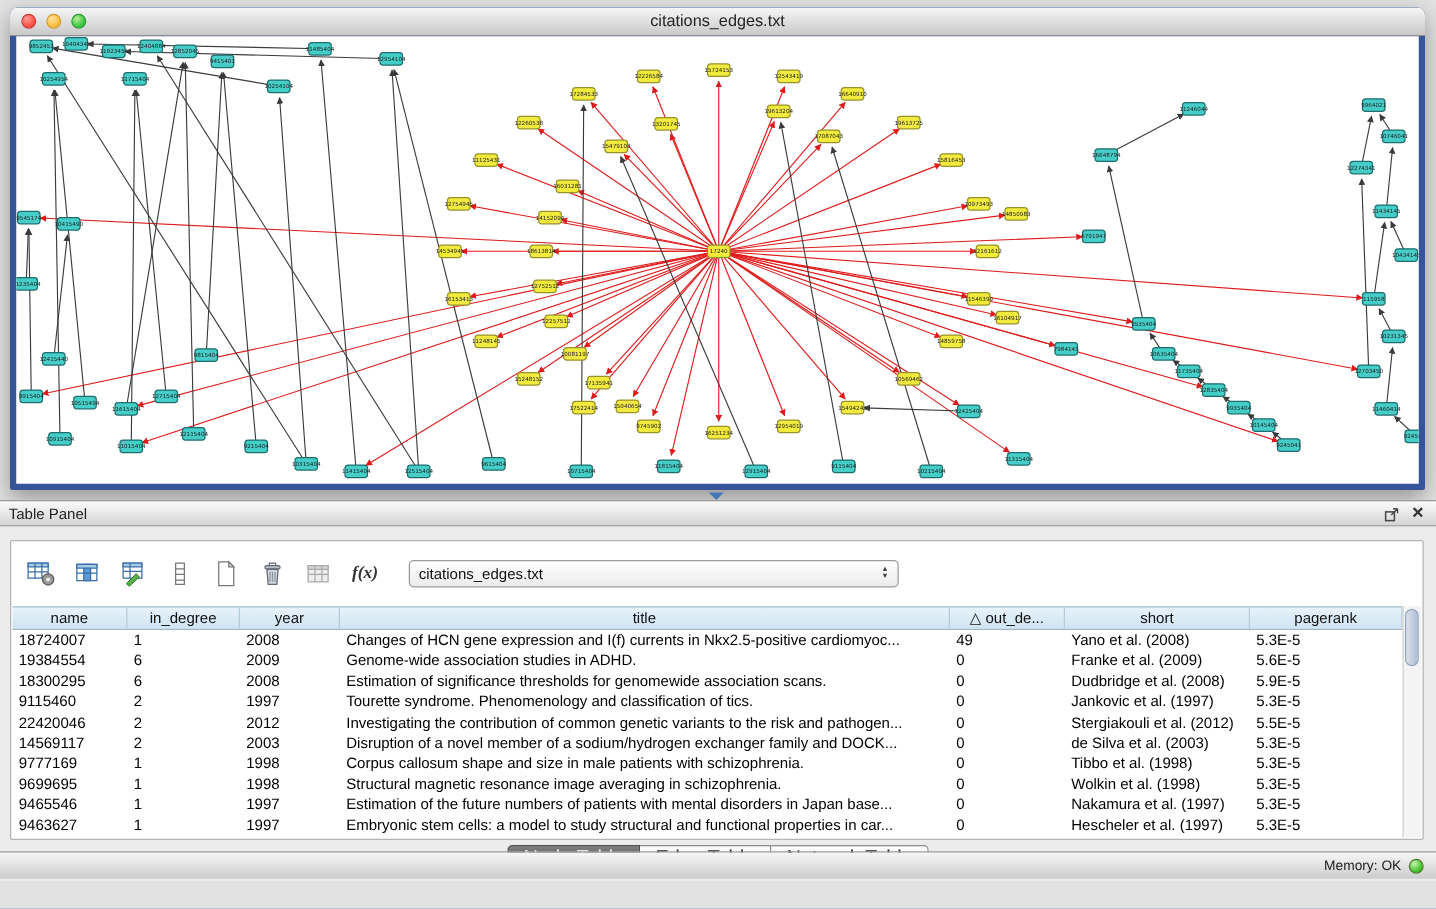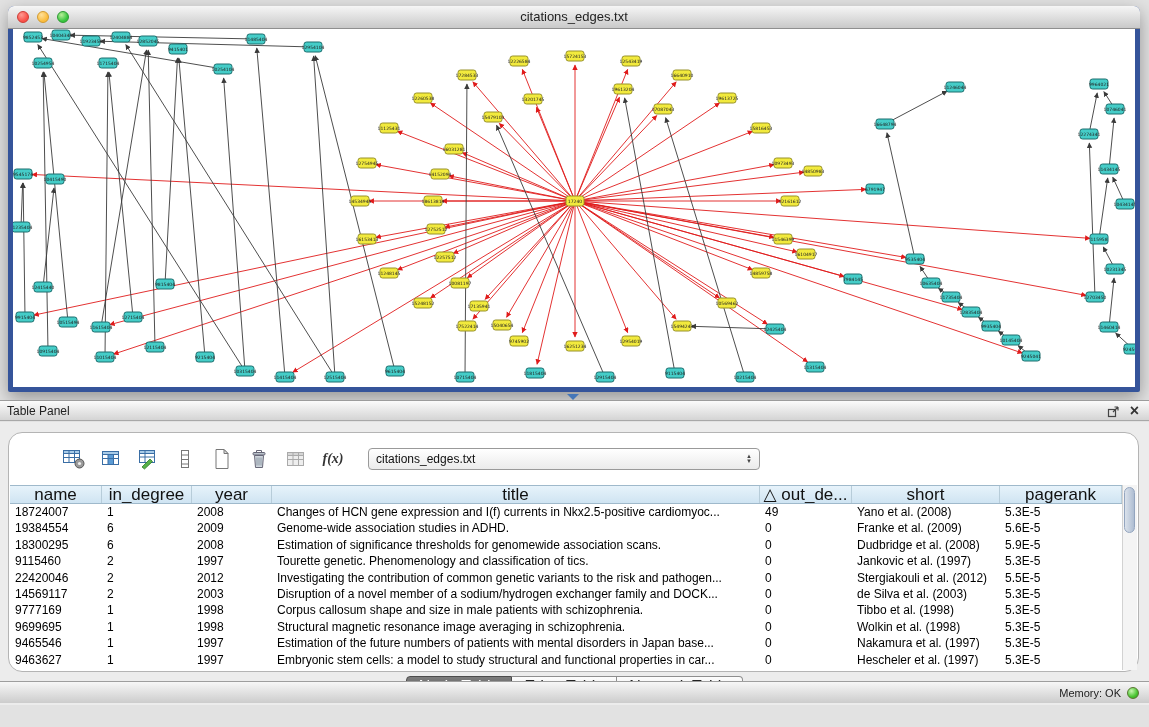--- a/index.html
+++ b/index.html
@@ -37,35 +37,35 @@
   .panel-header{position:absolute;top:400px;left:0;width:100%;height:21px;box-sizing:border-box;
     background:linear-gradient(#fbfbfb,#d4d4d4);border-top:1px solid #9c9c9c;border-bottom:1px solid #a8a8a8;}
   .panel-title{font-size:12px;color:#222;line-height:20px;padding-left:7px;}
   .panel-header-icons{position:absolute;right:10px;top:0;height:20px;display:flex;align-items:center;gap:10px;}
   .float-ic svg{display:block;}
   .close-ic{font-size:16px;font-weight:bold;color:#333;line-height:20px;cursor:default;}
 
   .panel-body{position:absolute;top:422px;left:0;width:100%;height:283px;background:#ececec;}
 
   .card{position:absolute;left:8px;top:10px;width:1131px;height:240px;background:#fff;
-    border:1px solid #b4b4b4;border-radius:14px;box-sizing:border-box;padding-left:41px;}
+    border:1px solid #b4b4b4;border-radius:2px;box-sizing:border-box;}
   .toolbar{height:52px;display:flex;align-items:center;padding:0 12px;gap:13px;}
   .tb-ic{width:24px;height:24px;display:flex;align-items:center;justify-content:center;}
   .fx{font-family:"Liberation Serif","DejaVu Serif",serif;font-style:italic;font-weight:bold;
     font-size:14px;color:#333;}
   .dropdown{margin-left:10px;width:392px;height:22px;border:1px solid #9a9a9a;border-radius:4px;
     background:linear-gradient(#ffffff,#ebebeb);display:flex;align-items:center;
     justify-content:space-between;padding:0 7px;box-sizing:border-box;font-size:12px;color:#111;}
   .dd-arrows{display:flex;flex-direction:column;font-size:6px;line-height:5px;color:#444;}
 
   .tablewrap{position:absolute;top:52px;left:1px;right:1px;bottom:1px;}
   :root{--cols:92px 90px 80px 488px 92px 148px auto;}
   .thead{display:grid;grid-template-columns:var(--cols);height:19px;margin-right:15px;
     background:linear-gradient(#e7f3fb,#cfe4f2);border-top:1px solid #9fb9cb;border-bottom:1px solid #9fb9cb;box-sizing:border-box;}
-  .th{font-size:17px;text-align:center;line-height:17px;color:#111;border-right:1px solid #b7ccd9;
+  .th{font-size:12px;text-align:center;line-height:17px;color:#111;border-right:1px solid #b7ccd9;
     overflow:hidden;white-space:nowrap;}
   .tbody .tr{display:grid;grid-template-columns:var(--cols);height:16.4px;margin-right:15px;}
   .td{font-size:12px;line-height:16.4px;padding:0 5px;white-space:nowrap;overflow:hidden;color:#000;}
   .vscroll{position:absolute;top:0;right:0;bottom:0;width:15px;background:#f4f4f4;
     border-left:1px solid #d2d2d2;box-sizing:border-box;}
   .vthumb{position:absolute;top:2px;left:1px;width:11px;height:46px;border-radius:6px;
     background:linear-gradient(90deg,#dbe2eb,#aebdd2);border:1px solid #93a5bf;box-sizing:border-box;}
 
   .tabs{position:absolute;top:254px;left:0;width:100%;display:flex;justify-content:center;}
   .tab{height:19px;line-height:19px;padding:0 12px;font-size:16px;color:#222;
@@ -707,21 +707,21 @@
             <div class="td">2008</div>
             <div class="td">Estimation of significance thresholds for genomewide association scans.</div>
             <div class="td">0</div>
             <div class="td">Dudbridge et al. (2008)</div>
             <div class="td">5.9E-5</div>
           </div>
           <div class="tr">
             <div class="td">9115460</div>
             <div class="td">2</div>
             <div class="td">1997</div>
-            <div class="td">Tourette genetic. Phenomenology and classification of tics.</div>
+            <div class="td">Tourette syndrome. Phenomenology and classification of tics.</div>
             <div class="td">0</div>
             <div class="td">Jankovic et al. (1997)</div>
             <div class="td">5.3E-5</div>
           </div>
           <div class="tr">
             <div class="td">22420046</div>
             <div class="td">2</div>
             <div class="td">2012</div>
             <div class="td">Investigating the contribution of common genetic variants to the risk and pathogen...</div>
             <div class="td">0</div>

